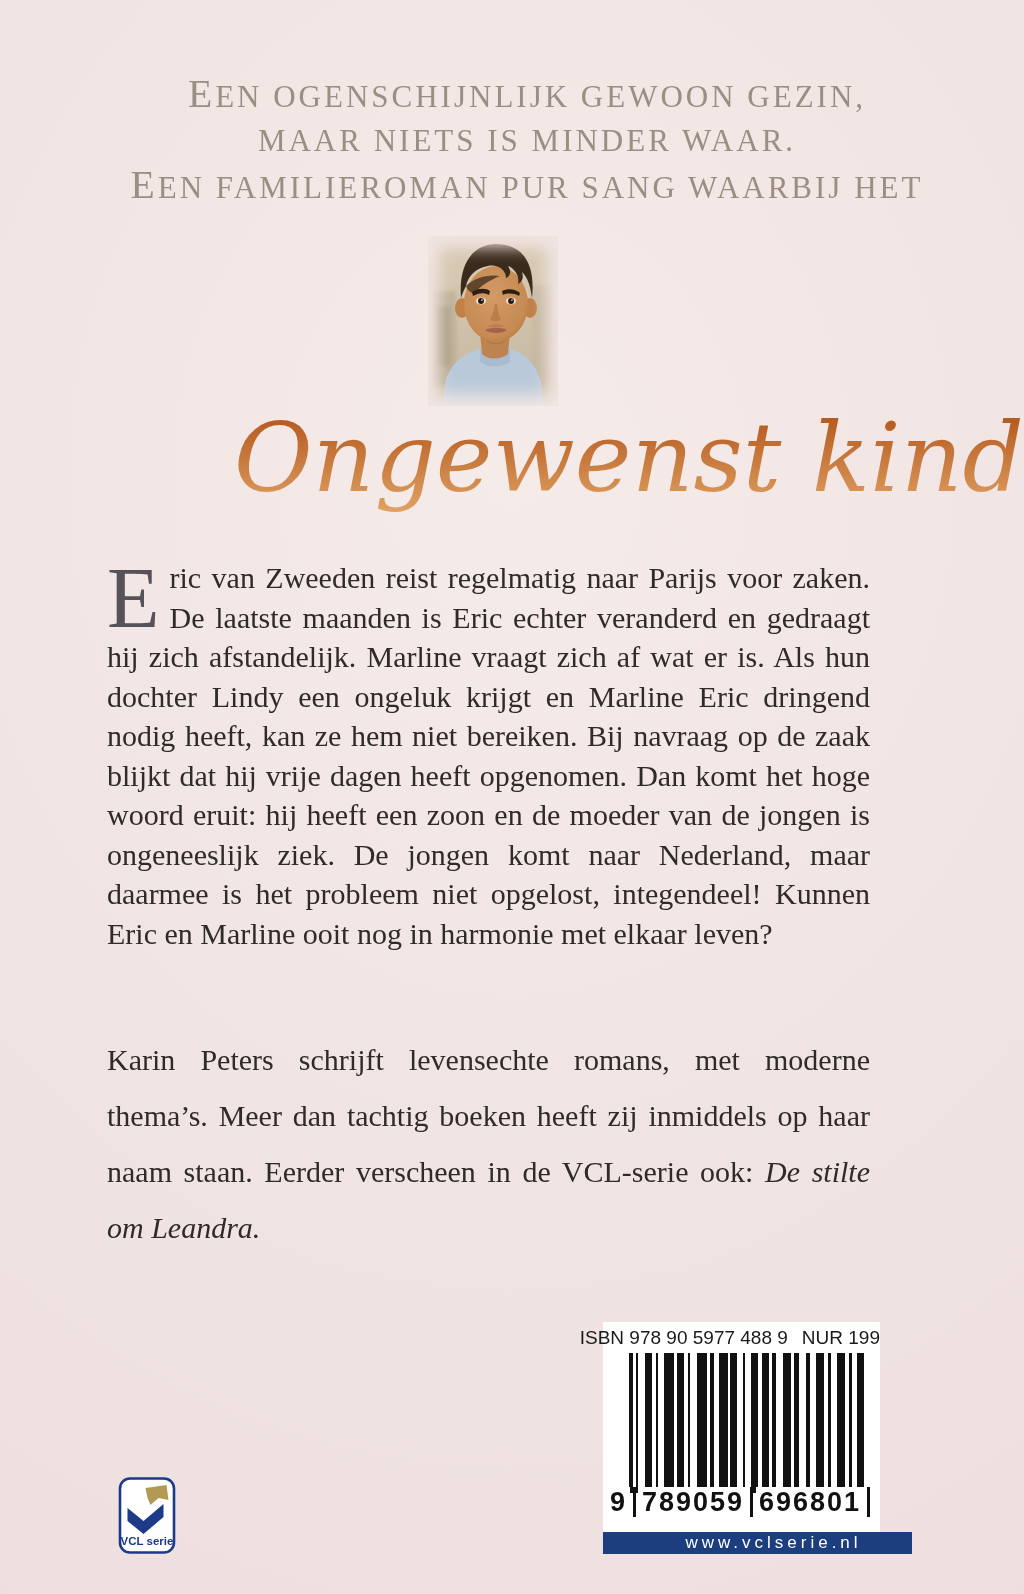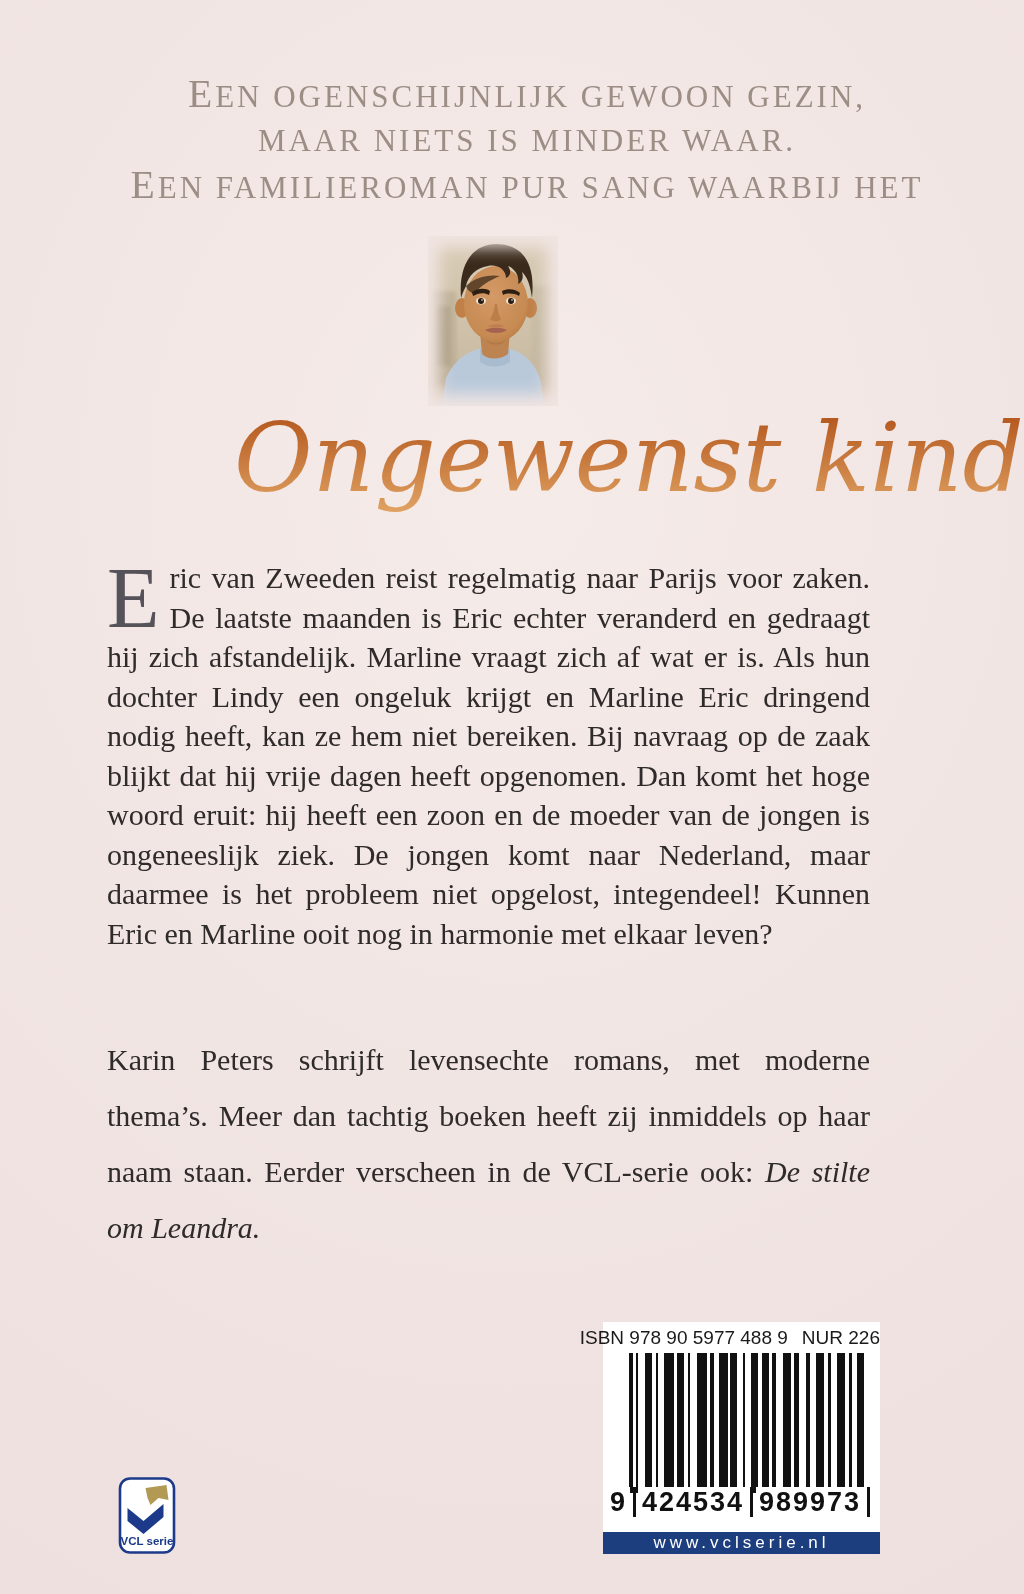--- a/index.html
+++ b/index.html
@@ -85,21 +85,21 @@
     font-size:27px;font-weight:600;color:#111;letter-spacing:2px;
     background:transparent;
   }
   .digits-row span{background:#fff;padding:0 3px;line-height:30px;}
   .guard{width:3px;height:30px;background:#111;align-self:flex-end;}
   .site-banner{
     position:absolute;left:603px;top:1532px;width:277px;height:22px;
     background:var(--navy,#1c3e7e);
     display:flex;align-items:center;justify-content:center;
     color:#ffffff;font-family:"Liberation Sans", sans-serif;
-    font-size:17px;letter-spacing:4px;
+    font-size:17px;letter-spacing:4px;padding-left:32px;
   }
   
   .vcl-logo{position:absolute;left:107px;top:1477px;width:80px;height:77px;}
   .vcl-logo svg{display:block;width:100%;height:100%;}
 </style>
 </head>
 <body>
 
 <div class="tagline">
   <div class="line lead">EEN OGENSCHIJNLIJK GEWOON GEZIN,</div>
@@ -168,29 +168,29 @@
   <span class="dropcap">E</span><span>ric van Zweeden reist regelmatig naar Parijs voor zaken. De laatste maanden is Eric echter veranderd en gedraagt hij zich afstandelijk. Marline vraagt zich af wat er is. Als hun dochter Lindy een ongeluk krijgt en Marline Eric dringend nodig heeft, kan ze hem niet bereiken. Bij navraag op de zaak blijkt dat hij vrije dagen heeft opgenomen. Dan komt het hoge woord eruit: hij heeft een zoon en de moeder van de jongen is ongeneeslijk ziek. De jongen komt naar Nederland, maar daarmee is het probleem niet opgelost, integendeel! Kunnen Eric en Marline ooit nog in harmonie met elkaar leven?</span>
 </div>
 
 <div class="author-note">
   <span>Karin Peters schrijft levensechte romans, met moderne thema’s. Meer dan tachtig boeken heeft zij inmiddels op haar naam staan. Eerder verscheen in de VCL-serie ook: </span><span class="it">De stilte om Leandra.</span>
 </div>
 
 <div class="barcode-box">
   <div class="isbn-row">
     <span>ISBN 978 90 5977 488 9</span>
-    <span>NUR 226</span>
+    <span>NUR 199</span>
   </div>
   <div class="bars"></div>
   <div class="digits-row">
     <span>9</span>
     <div class="guard"></div>
-    <span>424534</span>
+    <span>789059</span>
     <div class="guard"></div>
-    <span>989973</span>
+    <span>696801</span>
     <div class="guard"></div>
   </div>
 </div>
 <div class="site-banner">
   <span>www.vclserie.nl</span>
 </div>
 
 <div class="vcl-logo">
   <svg viewBox="0 0 57 77">
     <rect x="1.5" y="1.5" width="54" height="74" rx="10" fill="#ffffff" stroke="#1d3a8a" stroke-width="2.6"></rect>

